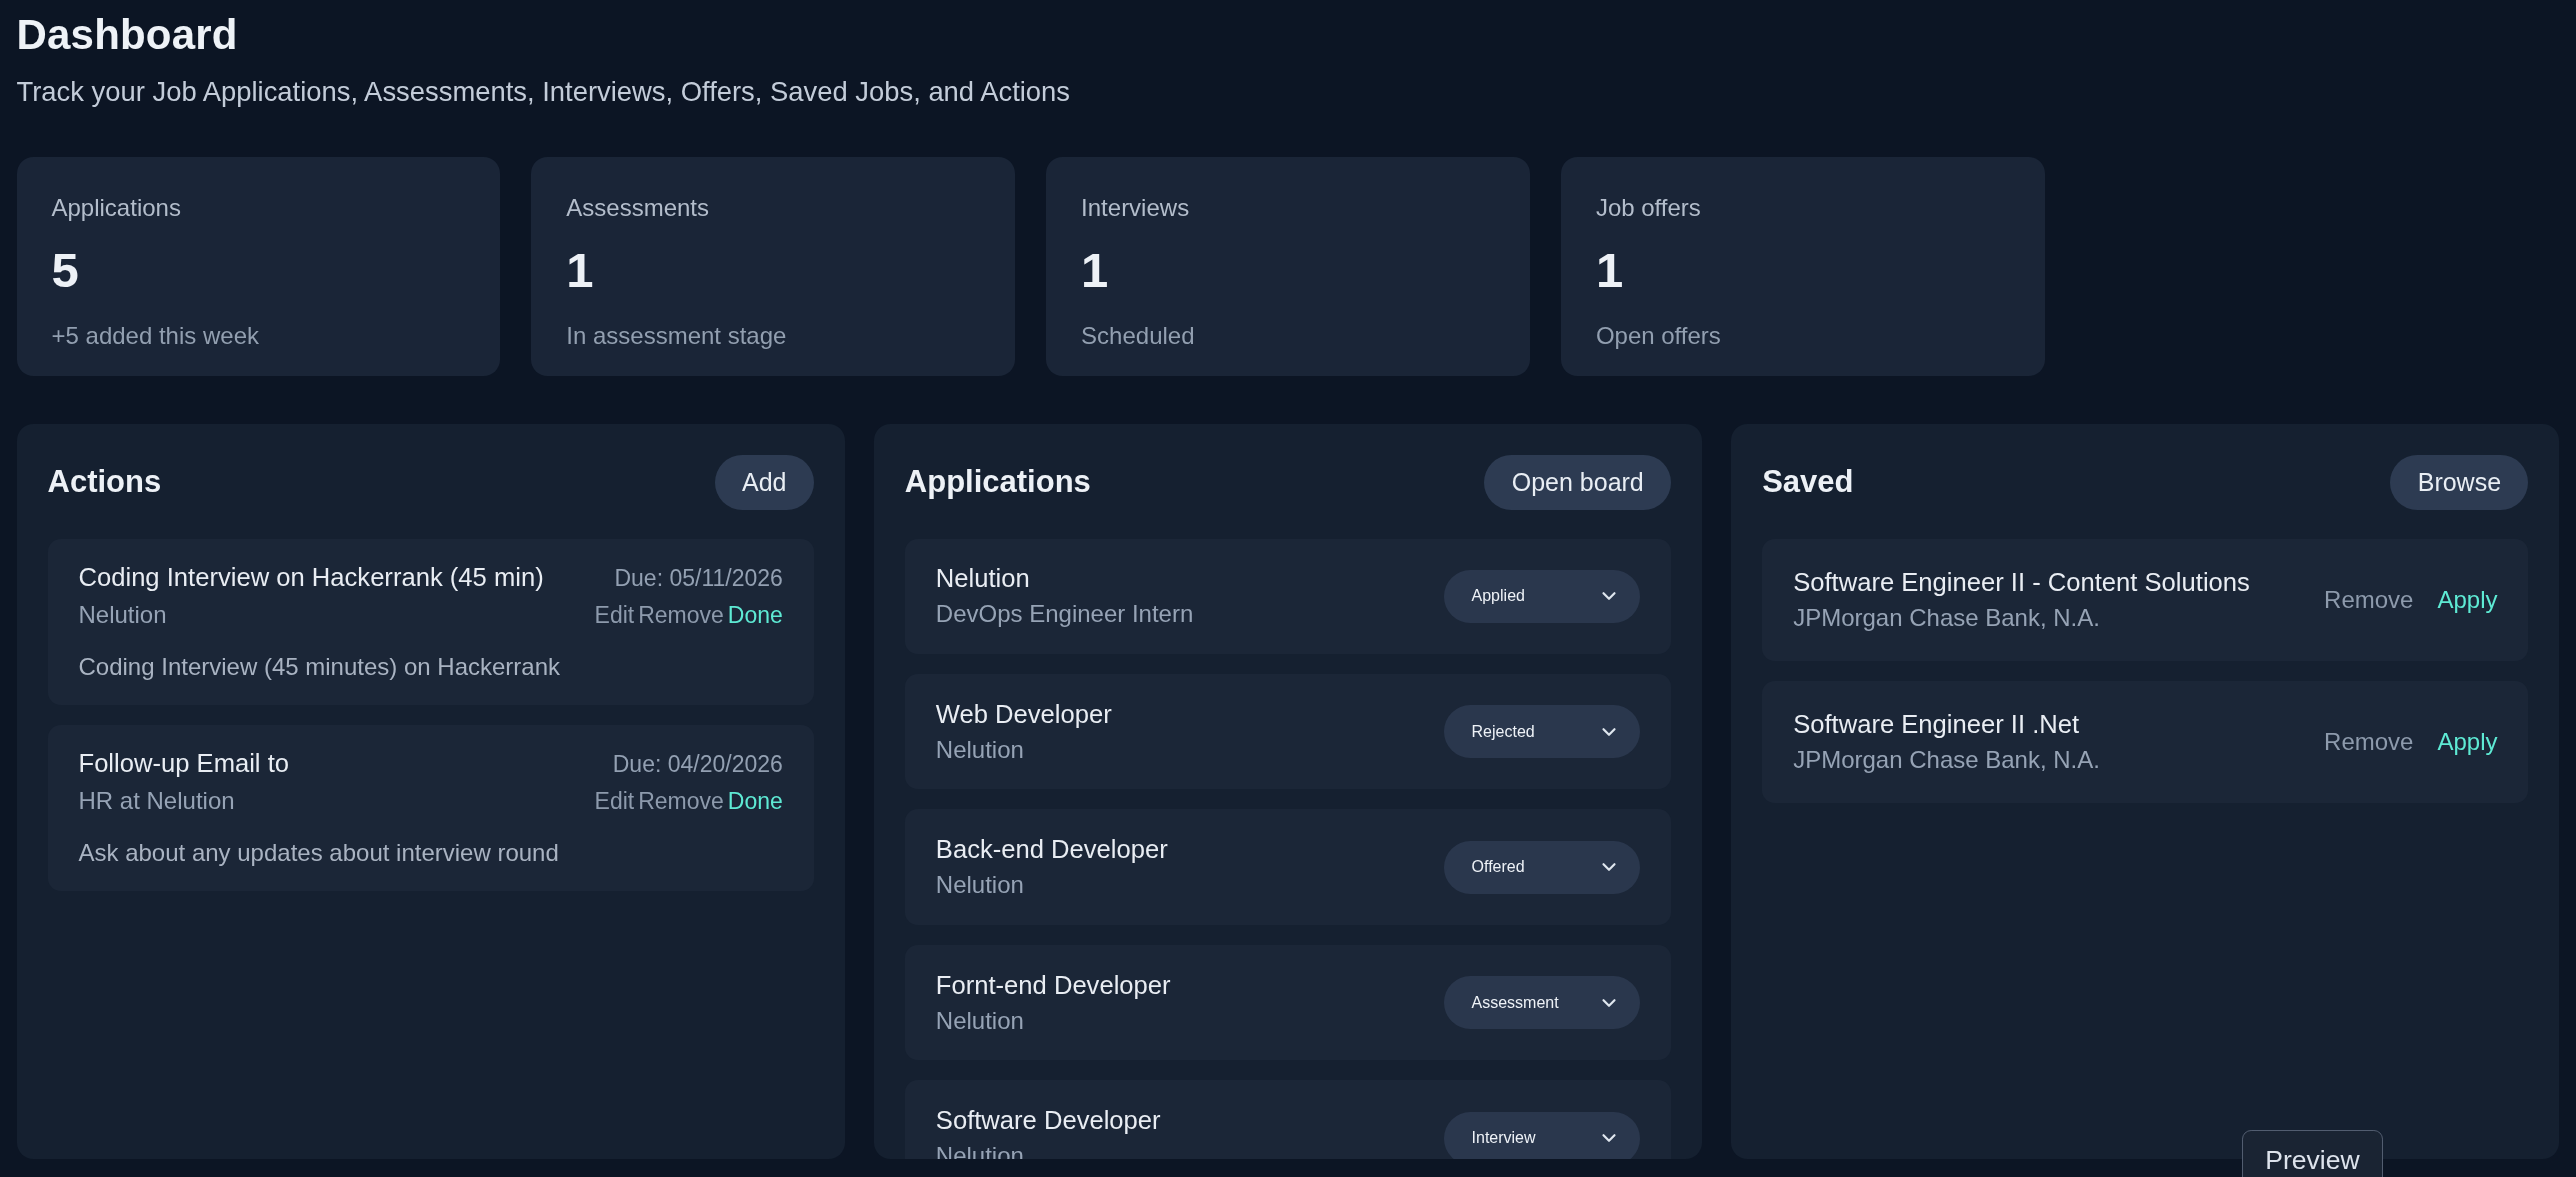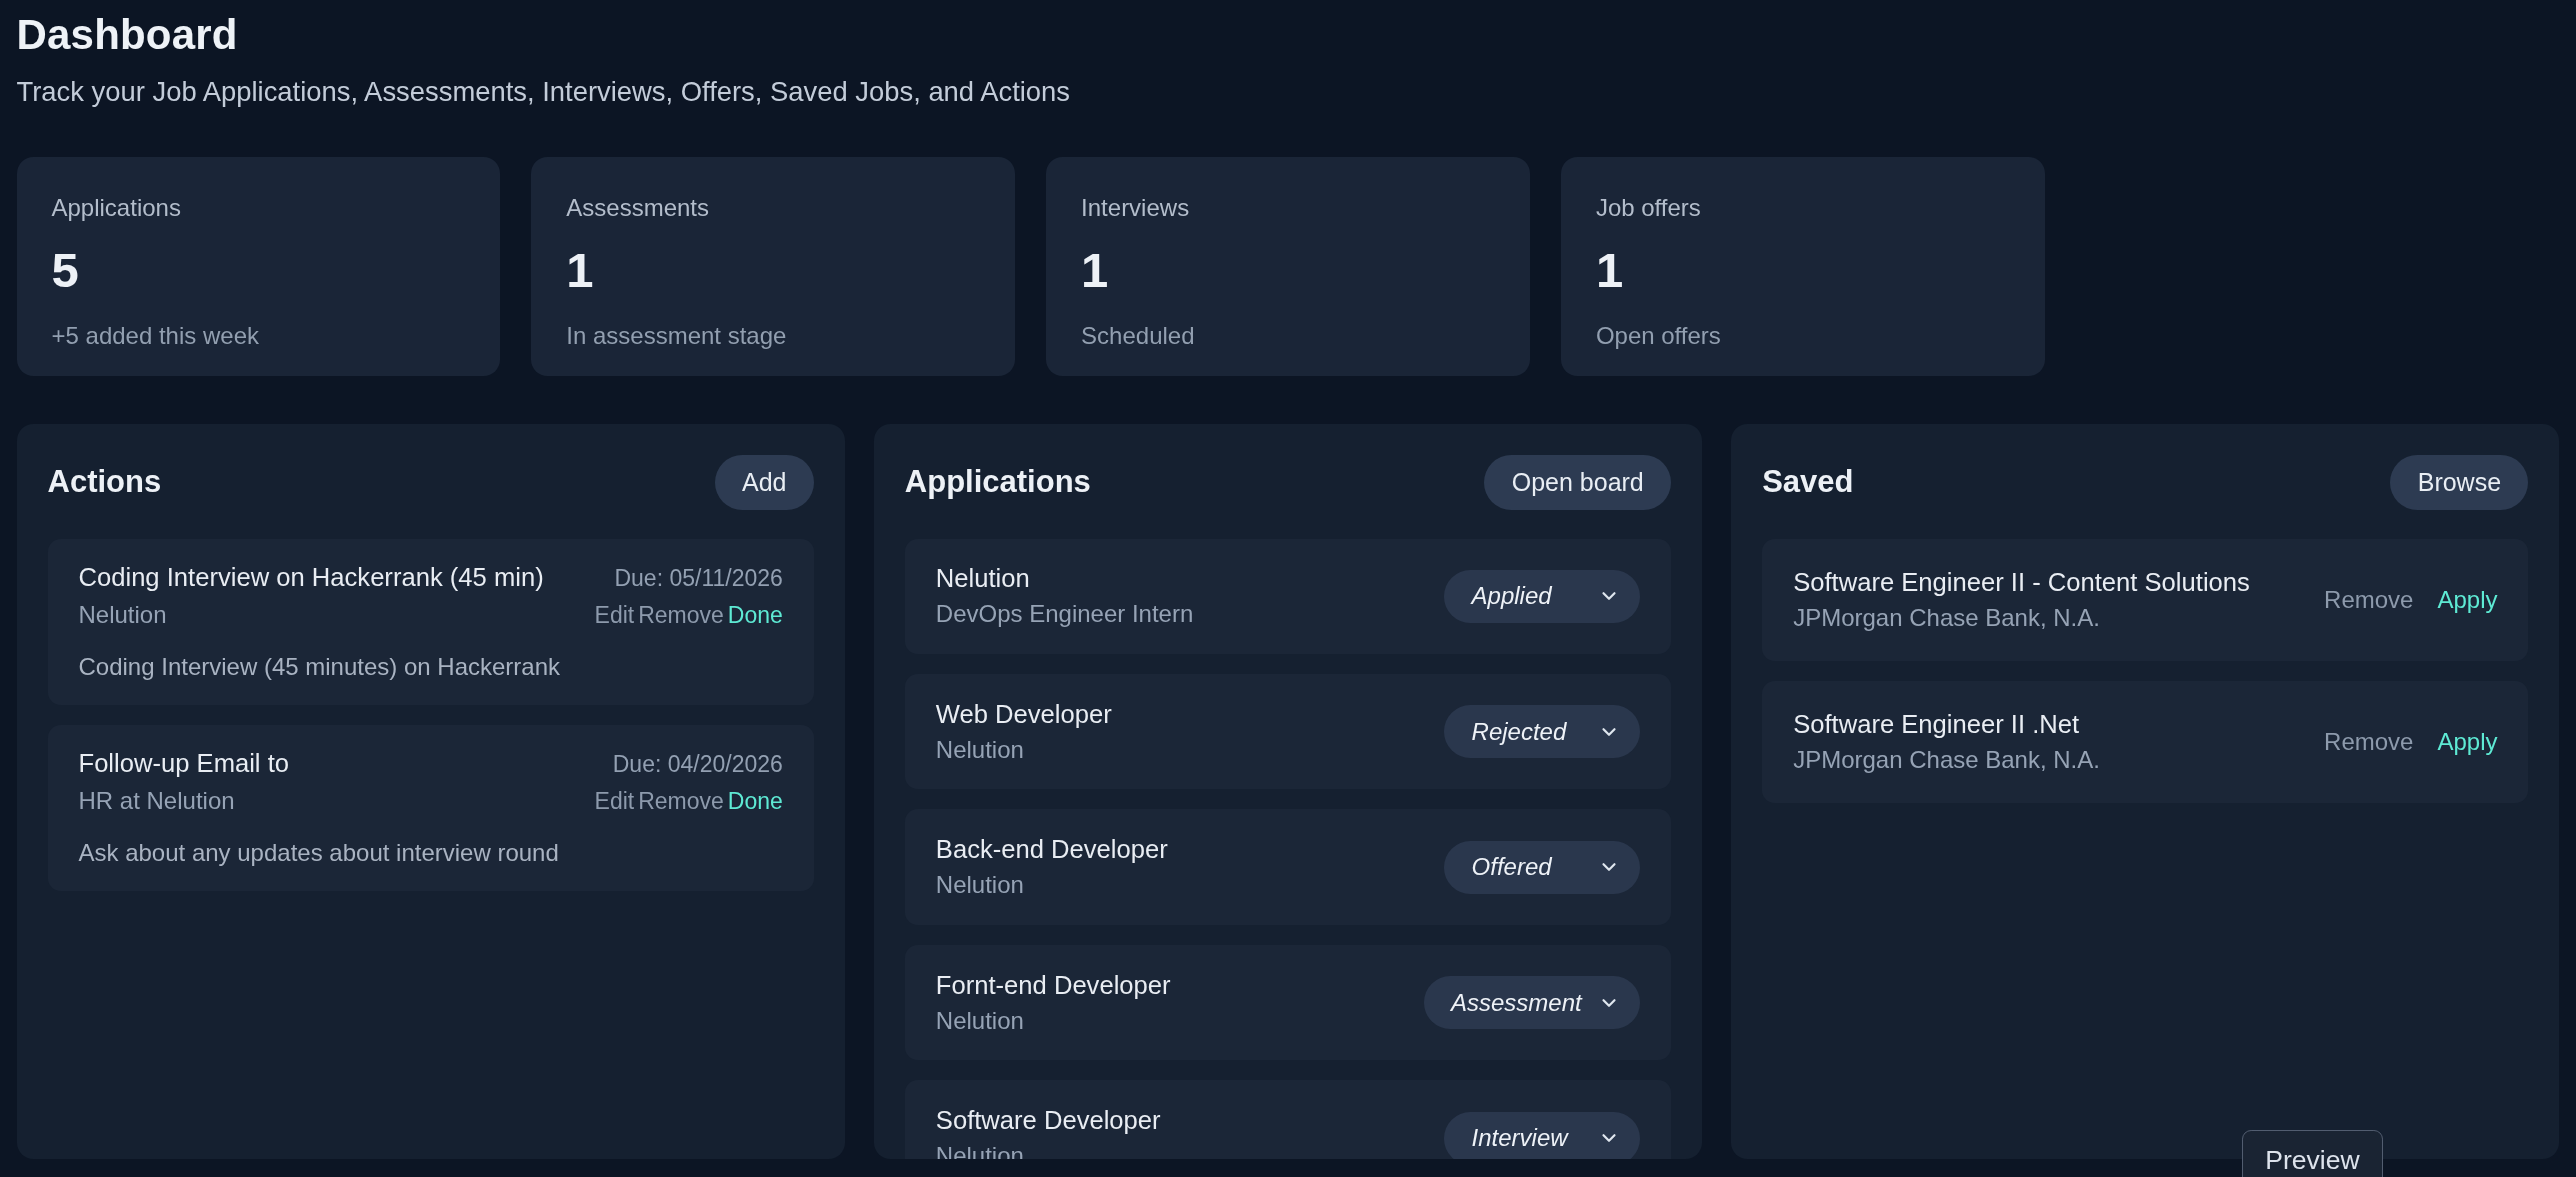--- a/index.html
+++ b/index.html
@@ -53,21 +53,21 @@
 
   
   .app-item { display:flex; justify-content:space-between; align-items:center; padding:25.6px 31px; }
   .app-title { font-size:25.6px; color:#e9edf3; }
   .app-sub   { font-size:24px; color:#96a3b5; margin-top:7.3px; }
   .select-pill {
     min-width:196px; height:53px; border-radius:26.5px; background:#2a374d;
     display:flex; align-items:center; justify-content:space-between;
     padding:0 20px 0 27.4px; cursor:pointer; gap:16.5px;
   }
-  .select-label { font-size:24px; color:#eef2f7;font-style:italic; }
+  .select-label { font-size:16px; color:#eef2f7; }
   .chev { width:22px; height:22px; flex:0 0 auto; }
 
   
   .saved-item { display:flex; justify-content:space-between; align-items:center; padding:29px 31px; }
   .saved-links { display:flex; gap:24px; font-size:24px; white-space:nowrap; }
 
   
   .preview-btn {
     position:absolute; left:2242px; top:1130px; width:141px; height:60px;
     background:#1a2433; border:1.8px solid #525d70; border-radius:9.1px;

